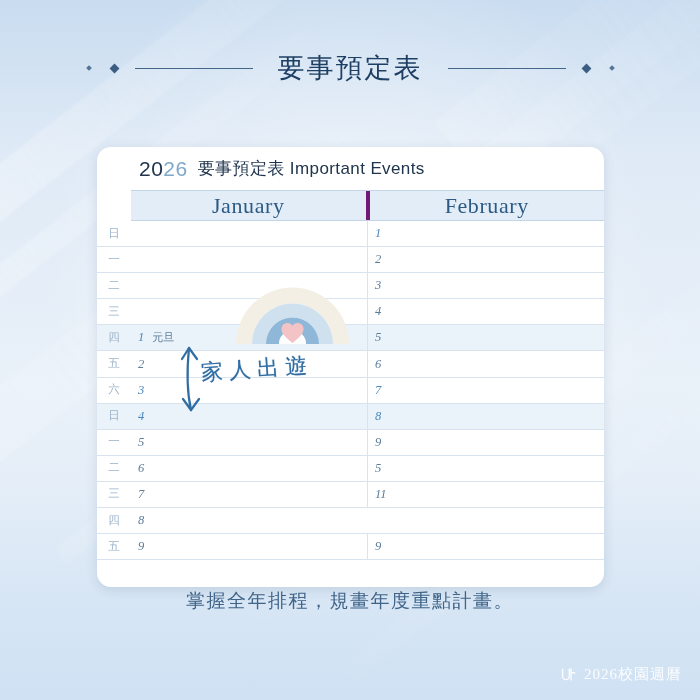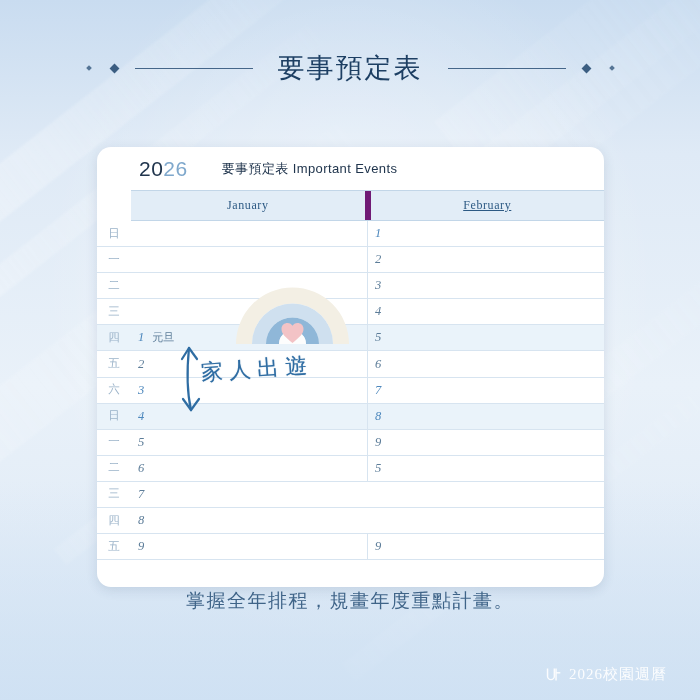--- a/index.html
+++ b/index.html
@@ -82,53 +82,52 @@
     background: #fff;
     border-radius: 14px;
     box-shadow: 0 3px 12px rgba(40,70,105,0.14);
     overflow: hidden;
   }
   .card-header {
     height: 43px;
     display: flex; align-items: center;
     padding-left: 42px;
     font-family: "Liberation Sans", sans-serif;
-    gap: 30px;
   }
   .card-header .yr {
     font-size: 21px;
     letter-spacing: .5px;
   }
   .card-header .yr .a { color: #20354d; }
   .card-header .yr .b { color: #7fa8cc; }
   .card-header .htxt {
-    font-size: 13px;
+    font-size: 17px;
     color: #20354d;
-    margin-left: 4px;
+    margin-left: 10px;
     letter-spacing: .4px;
   }
 
   
   .months {
     display: flex;
     background: #e2edf7;
     border-top: 1px solid #c2d6e8;
     border-bottom: 1px solid #c2d6e8;
     height: 31px;
     margin-left: 34px;
   }
   .months .mh {
     flex: 1 1 0;
     display: flex; align-items: center; justify-content: center;
     font-family: "Liberation Serif", serif;
-    font-size: 12px;
+    font-size: 22px;
     color: #2d5a84;
     letter-spacing: .6px;
   }
-  .months .mh + .mh { border-left: 6px solid #701a75; text-decoration: underline; }
+  .months .mh + .mh { border-left: 4px solid #701a75; }
 
   
   .grid { position: relative; }
   .row {
     display: flex;
     height: 26.1px;
     border-bottom: 1px solid #d7e4f0;
   }
   .row.hl { background: #eaf3fa; }
   .wk {
@@ -193,21 +192,21 @@
     text-align: center;
     font-family: "Liberation Serif", serif;
     font-size: 19px;
     letter-spacing: 1.5px;
     color: #3f6488;
   }
 
   
   .brand {
     position: absolute;
-    right: 33px; bottom: 16px;
+    right: 18px; bottom: 16px;
     display: flex; align-items: center; gap: 7px;
     color: #ffffff;
     opacity: .92;
   }
   .brand .mark {
     width: 17px; height: 17px;
     display: block;
   }
   .brand .btxt {
     font-family: "Liberation Serif", serif;
@@ -344,20 +343,23 @@
         </div>
         <div class="cell">
           <span>5</span>
         </div>
       </div>
       <div class="row">
         <div class="wk">三</div>
         <div class="cell">
           <span>7</span>
         </div>
+        <div class="cell">
+          <span>11</span>
+        </div>
       </div>
       <div class="row">
         <div class="wk">四</div>
         <div class="cell">
           <span>8</span>
         </div>
       </div>
       <div class="row">
         <div class="wk">五</div>
         <div class="cell">

